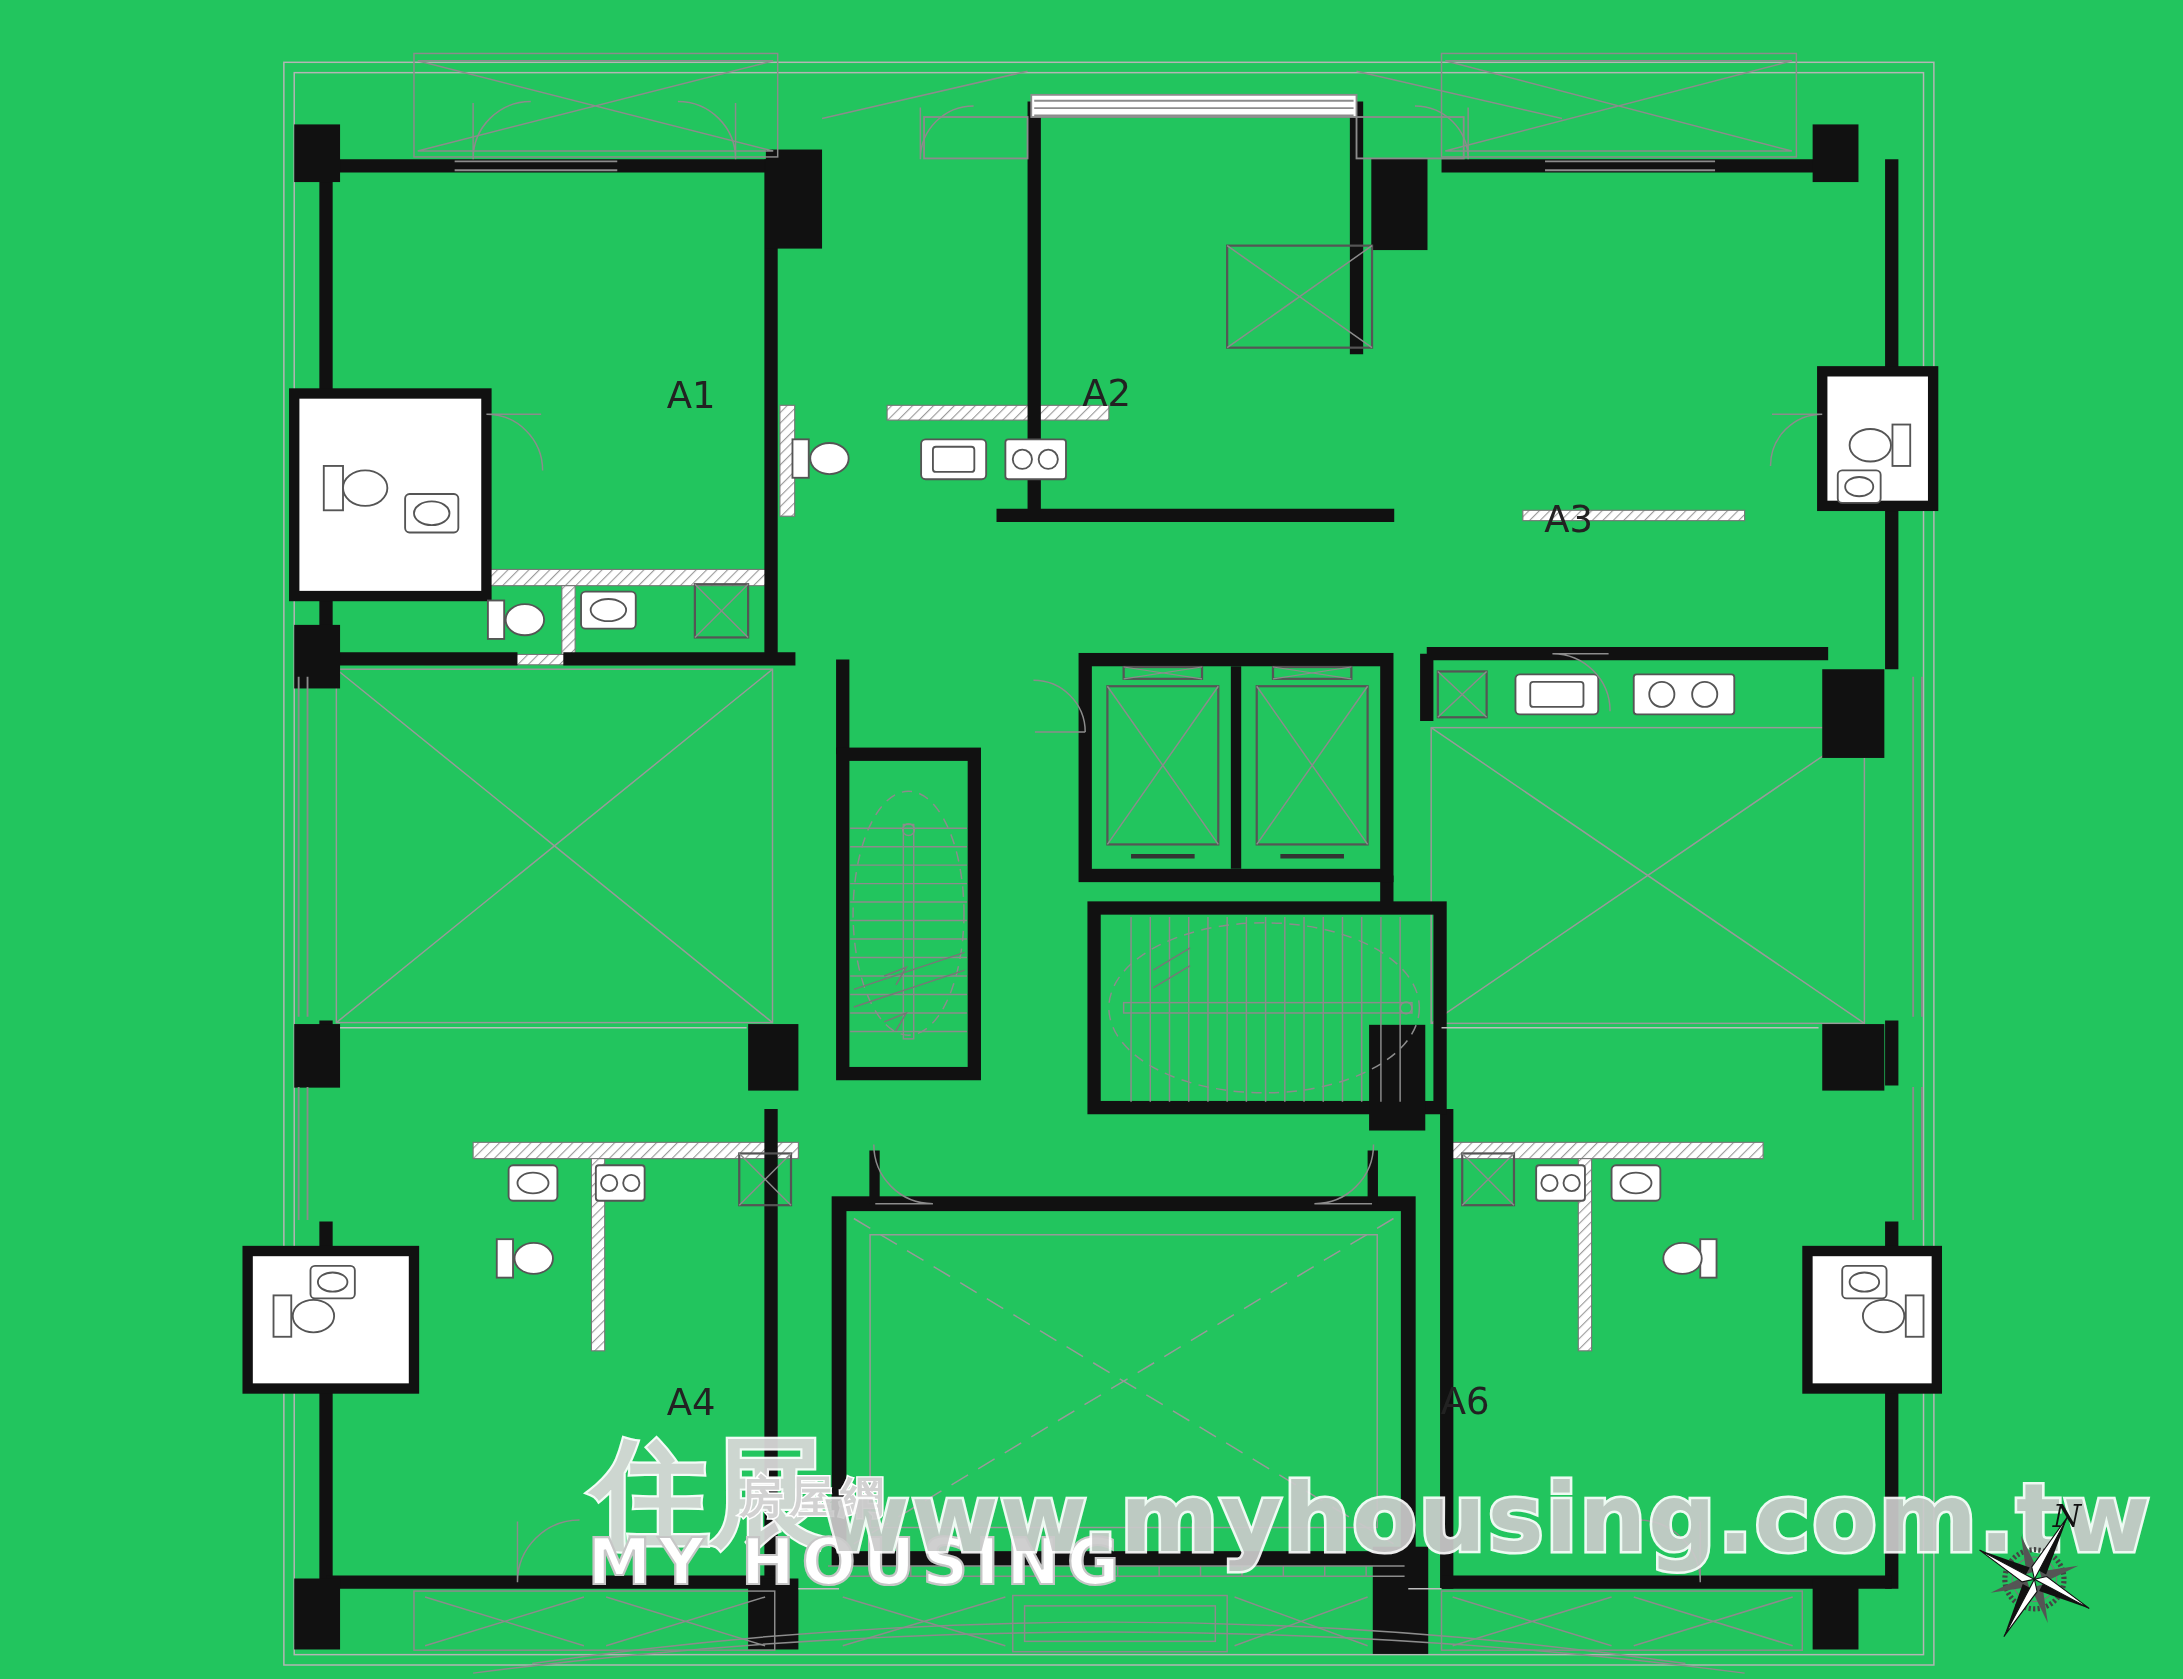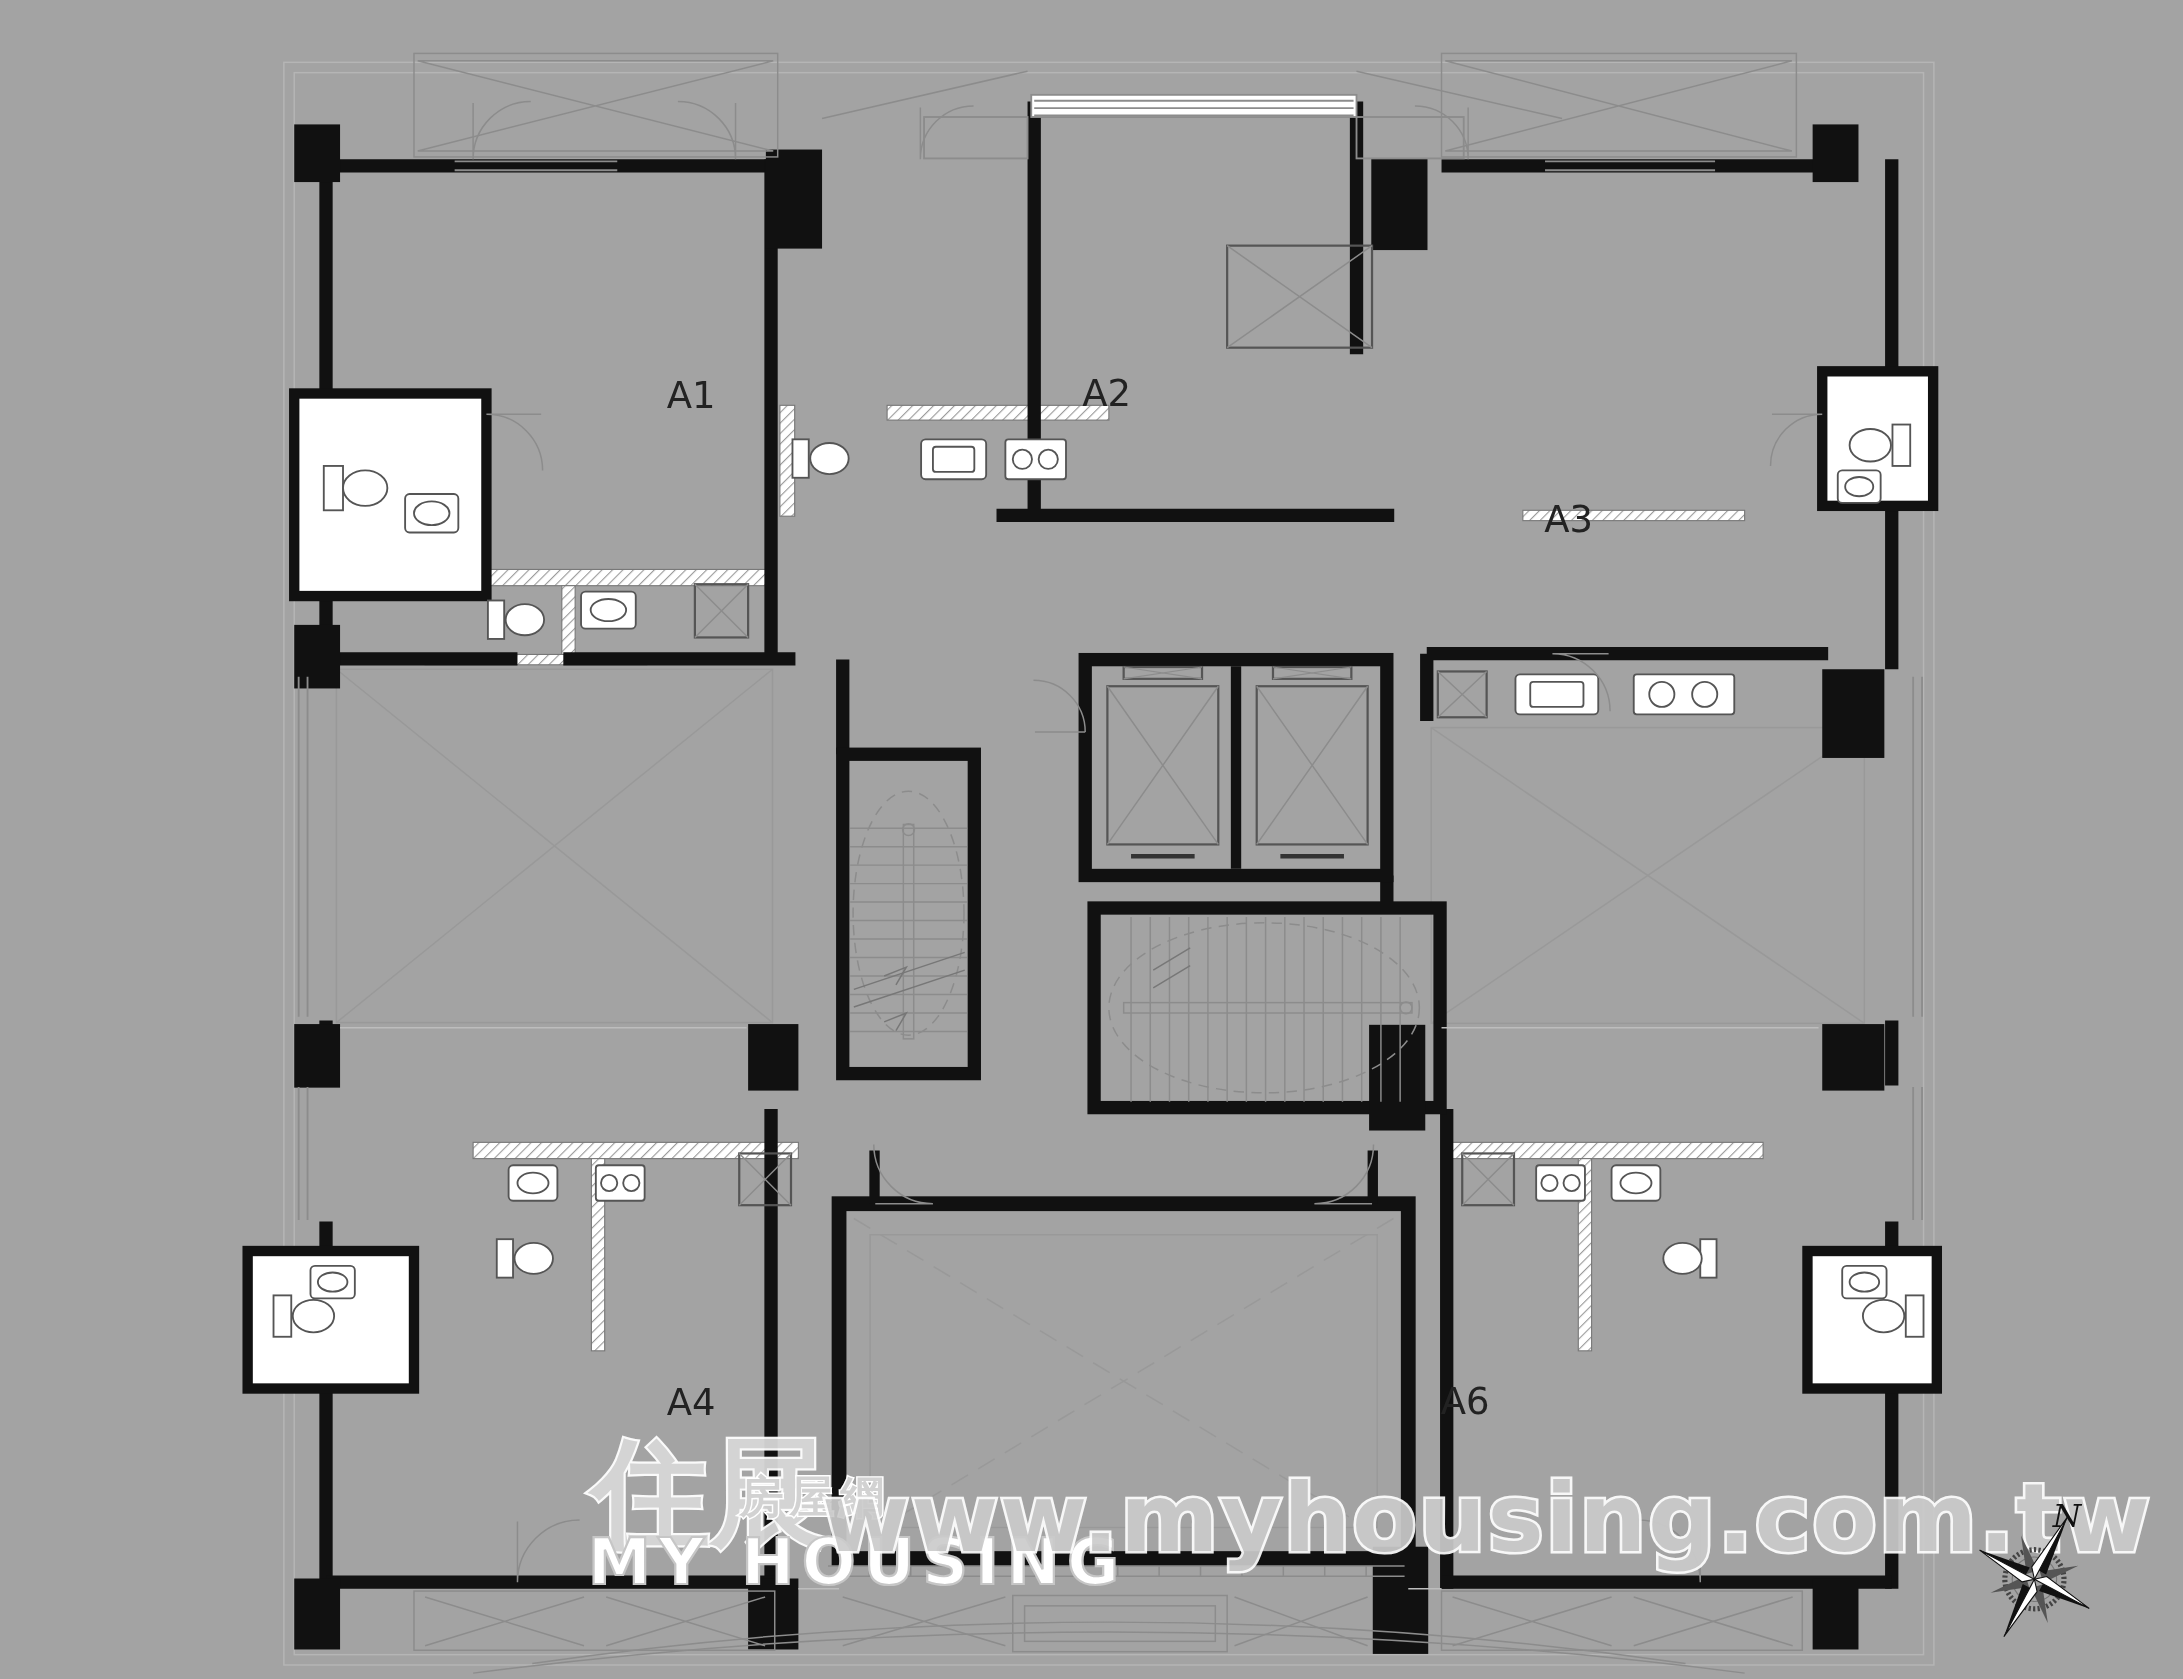--- a/index.html
+++ b/index.html
@@ -1,16 +1,16 @@
 <!DOCTYPE html>
 <html style="font-size:12px"><head>
 <meta charset="utf-8">
 <style>
   html,body{margin:0;padding:0;background:#ffffff;}
-  .stage{position:relative;width:2183px;height:1680px;background:#a3a3a3;overflow:hidden;
+  .stage{position:relative;width:2183px;height:1680px;background:#22c55e;overflow:hidden;
          font-family:"DejaVu Sans","Liberation Sans",sans-serif;}
   .stage svg{position:absolute;left:0;top:0;}
   text{font-family:"DejaVu Sans","Liberation Sans",sans-serif;}
   .unit-label{font-size:50px;fill:#222222;}
   .wm-url{font-size:128px;font-weight:bold;fill:#cbcbcb;stroke:#ffffff;stroke-width:7;paint-order:stroke;opacity:.92;letter-spacing:2px;}
   .wm-cjk-main{font-size:160px;font-weight:bold;fill:#d7d7d7;stroke:#ffffff;stroke-width:6;paint-order:stroke;opacity:.95;}
   .wm-cjk-sub{font-size:60px;font-weight:bold;fill:#d2d2d2;stroke:#ffffff;stroke-width:4;paint-order:stroke;letter-spacing:8px;}
   .wm-latin{font-size:86px;font-weight:bold;fill:#ffffff;stroke:#c6c6c6;stroke-width:3;letter-spacing:10px;}
   .compass-n{font-size:44px;font-style:italic;fill:#111;font-family:"DejaVu Serif","Liberation Serif",serif;}
 </style>

